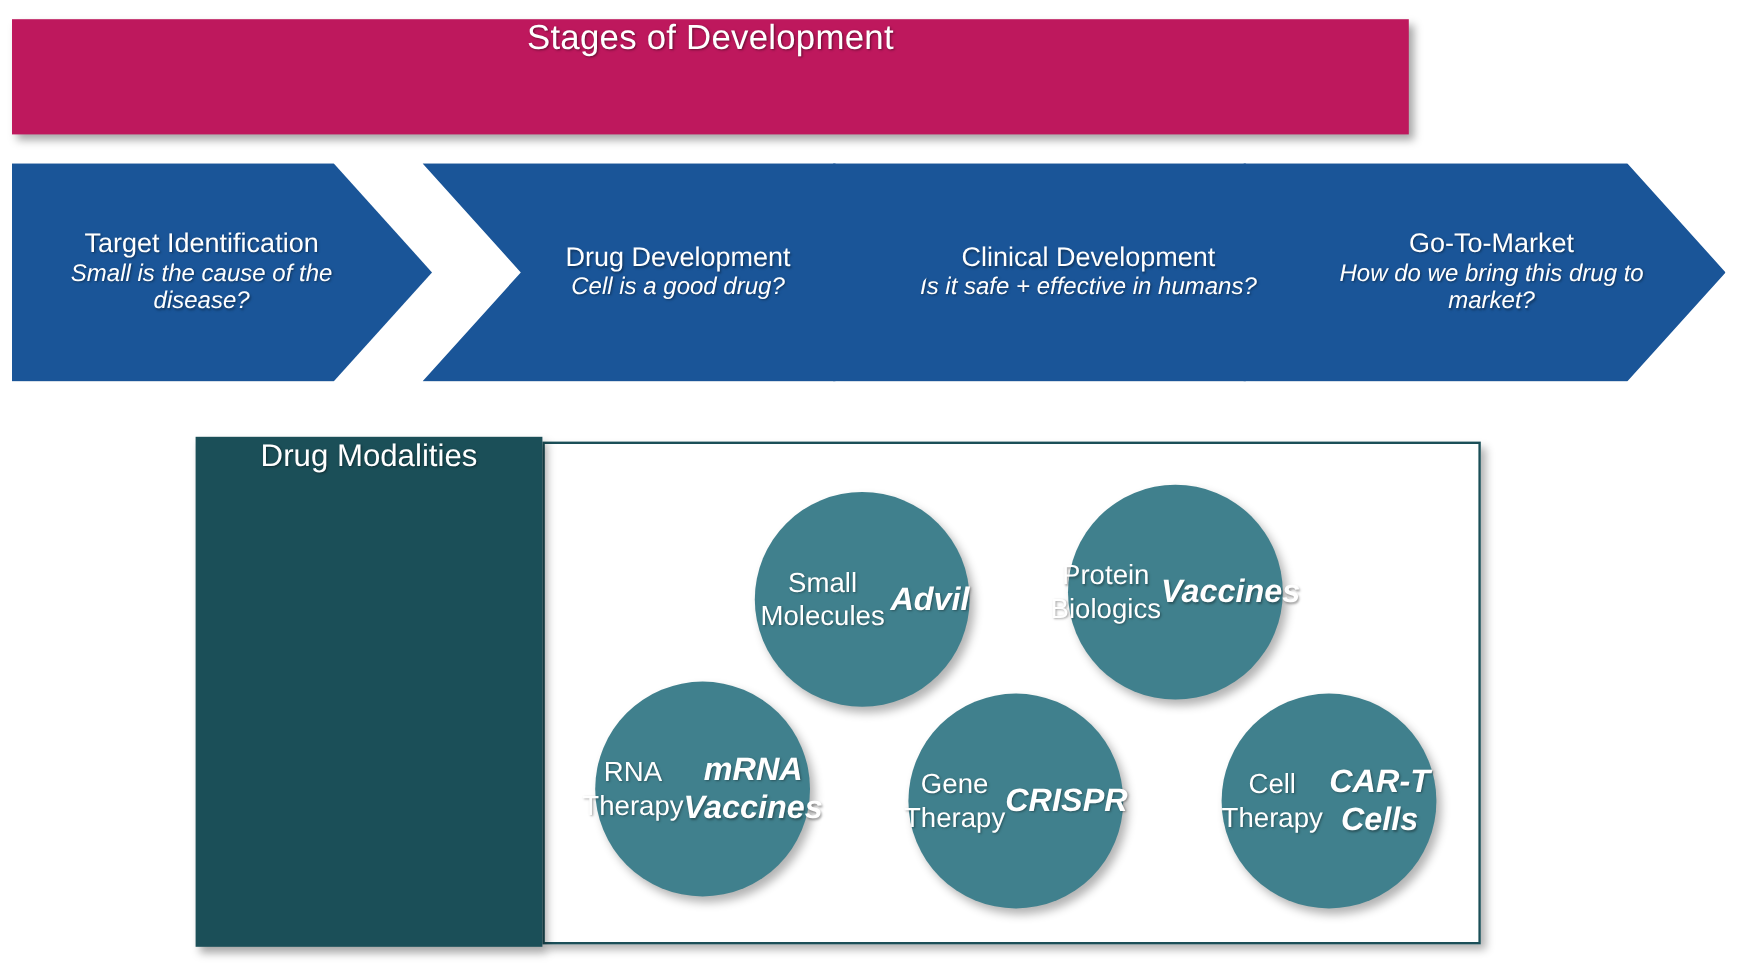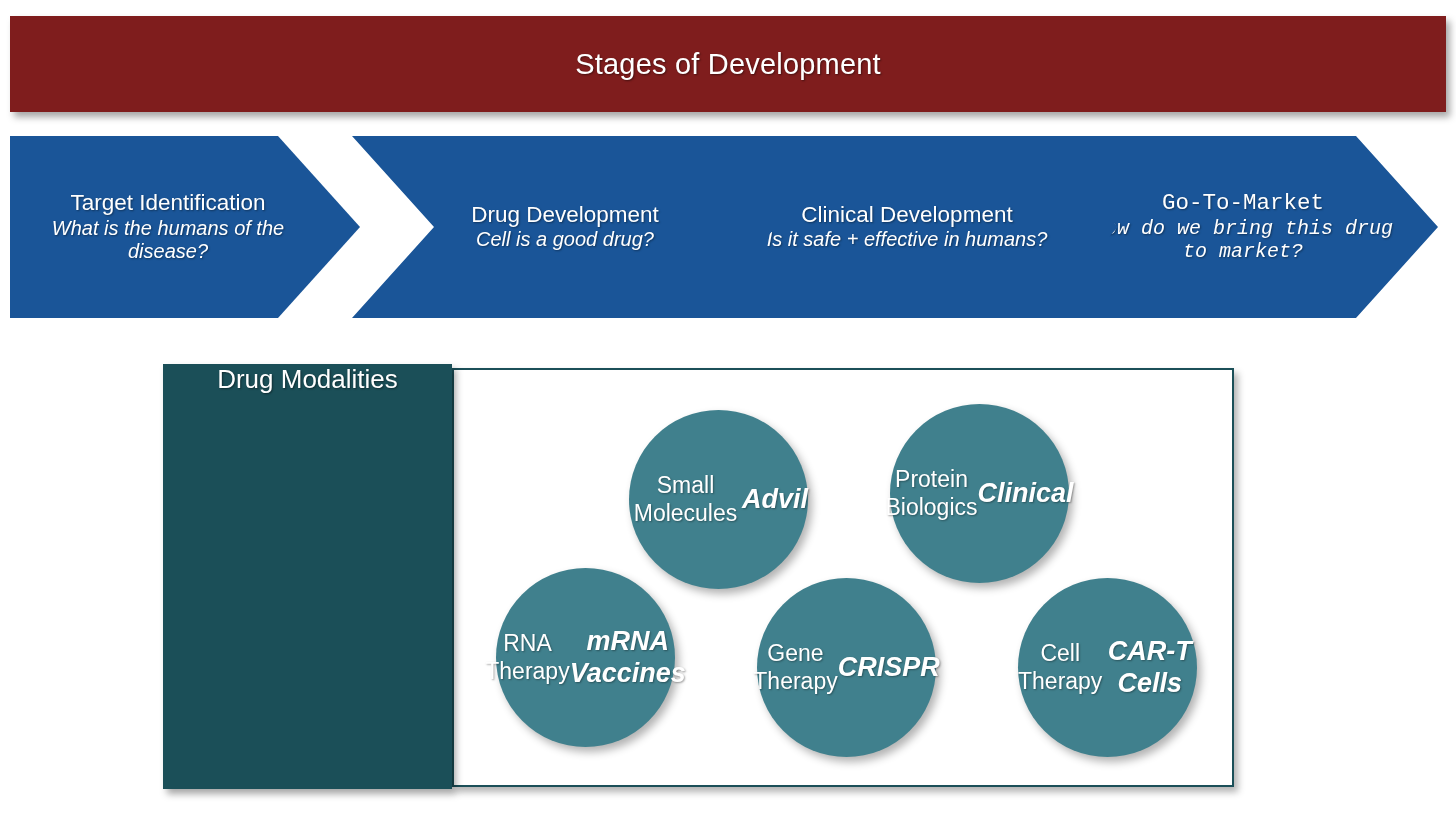--- a/index.html
+++ b/index.html
@@ -14,26 +14,26 @@
     overflow: hidden;
     font-family: "Liberation Sans", sans-serif;
     -webkit-font-smoothing: antialiased;
   }
 
   
   #header-banner {
     position: absolute;
     left: 10px;
     top: 16px;
-    width: 1436px;
+    width: 1164px;
     height: 96px;
-    background: #7f1d1d;
+    background: #be185d;
     box-shadow: 4px 5px 7px rgba(0,0,0,0.35);
     display: flex;
-    align-items: center;
+    align-items: flex-start;
     justify-content: center;
   }
   #header-title {
     color: #ffffff;
     font-size: 29px;
     letter-spacing: 0.2px;
     text-shadow: 1px 1px 2px rgba(0,0,0,0.45);
     font-weight: 400;
   }
 
@@ -81,21 +81,21 @@
   .chev-text .sub {
     display: block;
     font-size: 20px;
     font-style: italic;
     text-shadow: 1px 1px 2px rgba(0,0,0,0.40);
   }
   
   #chevron-0 { left: 10px;   width: 350px; justify-content: flex-end; }
   #chevron-1 { left: 352px;  width: 426px; }
   #chevron-2 { left: 694px;  width: 426px; }
-  #chevron-3 { left: 1036px; width: 402px; font-family: Liberation Mono, monospace; }
+  #chevron-3 { left: 1036px; width: 402px; }
 
   #chevron-0 .chev-text { padding-right: 42px; }
   #chevron-1 .chev-text { padding-left: 44px; padding-right: 44px; }
   #chevron-2 .chev-text { padding-left: 44px; padding-right: 44px; }
   #chevron-3 .chev-text { padding-left: 50px; padding-right: 38px; }
 
   
   #modalities-block {
     position: absolute;
     left: 163px;
@@ -170,21 +170,21 @@
 
 <div id="header-banner">
   <div id="header-title">Stages of Development</div>
 </div>
 
 <div id="chevron-row">
 
   <div class="chevron chev-first" id="chevron-0">
     <div class="chev-text">
       <span class="ttl">Target Identification</span>
-      <span class="sub">What is the humans of the disease?</span>
+      <span class="sub">Small is the cause of the disease?</span>
     </div>
   </div>
 
   <div class="chevron chev-mid" id="chevron-1">
     <div class="chev-text">
       <span class="ttl">Drug Development</span>
       <span class="sub">Cell is a good drug?</span>
     </div>
   </div>
 
@@ -212,21 +212,21 @@
 
   <div id="modalities-canvas"></div>
 
   <div class="modality-circle" id="circle-0">
     <span class="m-title">Small Molecules</span>
     <span class="m-sub">Advil</span>
   </div>
 
   <div class="modality-circle" id="circle-1">
     <span class="m-title">Protein Biologics</span>
-    <span class="m-sub">Clinical</span>
+    <span class="m-sub">Vaccines</span>
   </div>
 
   <div class="modality-circle" id="circle-2">
     <span class="m-title">RNA Therapy</span>
     <span class="m-sub">mRNA Vaccines</span>
   </div>
 
   <div class="modality-circle" id="circle-4">
     <span class="m-title">Cell Therapy</span>
     <span class="m-sub">CAR-T Cells</span>

